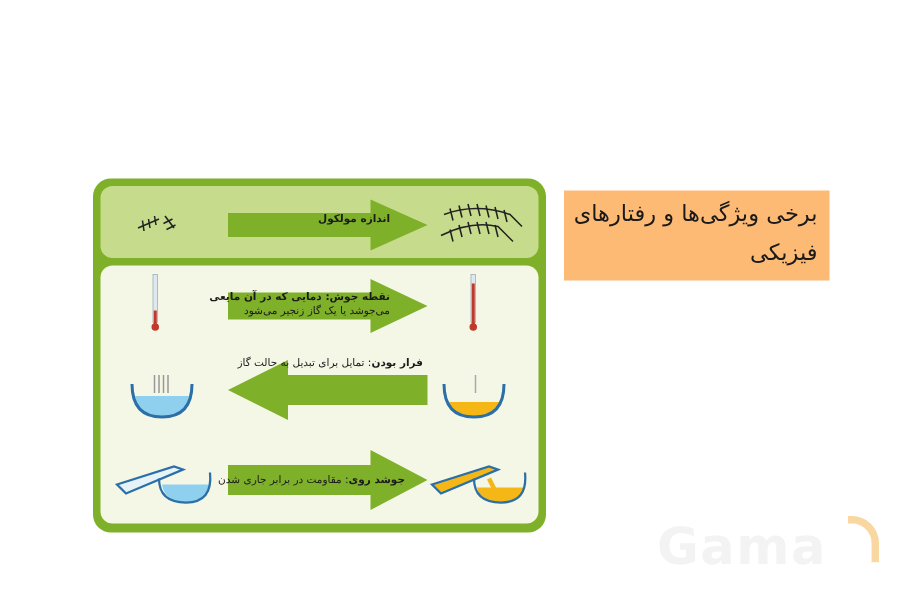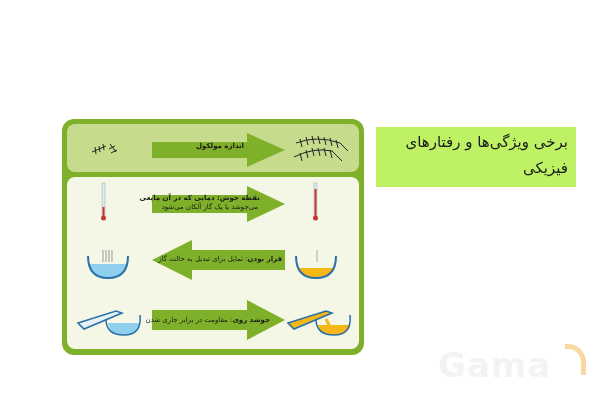--- a/index.html
+++ b/index.html
@@ -1,23 +1,23 @@
 <!DOCTYPE html>
 <html><head>
 <meta charset="utf-8">
 <style>
   html, body { margin:0; padding:0; }
   body { width:600px; height:400px; background:#ffffff; position:relative; overflow:hidden; font-family:"DejaVu Sans", sans-serif; }
   .panel { position:absolute; left:62px; top:119px; width:302px; height:236px; background:#7fb02a; border-radius:12px; }
   .top-box { position:absolute; left:67px; top:124px; width:292px; height:48px; background:#c6dc8c; border-radius:8px; }
   .bottom-box { position:absolute; left:67px; top:177px; width:292px; height:172px; background:#f4f6e6; border-radius:8px; }
   .arrow { position:absolute; }
-  .arrow-label { position:absolute; font-size:7px; color:#1a1a1a; direction:rtl; text-align:center; line-height:9px; font-weight:bold; white-space:nowrap; }
+  .arrow-label { position:absolute; font-size:7px; color:#1a1a1a; direction:rtl; line-height:9px; font-weight:bold; white-space:nowrap; }
   .arrow-label .reg { font-weight:normal; }
-  .title-box { position:absolute; left:376px; top:127px; width:177px; height:60px; background:#bef264;padding-left:23px; }
+  .title-box { position:absolute; left:376px; top:127px; width:177px; height:60px; background:#fdba74; }
   .title-text { position:absolute; right:8px; top:2px; direction:rtl; text-align:right; font-size:15px; line-height:26px; color:#1a1a1a; font-family:"DejaVu Sans", sans-serif; }
   .logo { position:absolute; left:438px; top:345px; font-size:34px; font-weight:bold; color:#f3f3f3; font-family:"DejaVu Sans", sans-serif; letter-spacing:1px; }
   .logo-arc { position:absolute; left:565px; top:344px; width:16px; height:26px; border-top:5px solid #f8d8a0; border-right:5px solid #f8d8a0; border-radius:0 18px 0 0; }
   svg { position:absolute; overflow:visible; }
 </style>
 </head>
 <body>
 
 <div class="panel"></div>
 <div class="top-box"></div>
@@ -61,42 +61,42 @@
 <svg style="left:100px;top:183px;" width="8" height="40">
   <rect x="2" y="0" width="3" height="32" fill="#dfe8ee" stroke="#9ab" stroke-width="0.5"></rect>
   <rect x="2.5" y="24" width="2" height="10" fill="#c0392b"></rect>
   <circle cx="3.5" cy="35" r="2.5" fill="#c0392b"></circle>
 </svg>
 <svg class="arrow" style="left:152px;top:186px;" width="135" height="36">
   <polygon points="0,9 95,9 95,0 133,18 95,36 95,27 0,27" fill="#7fb02a"></polygon>
 </svg>
 <div class="arrow-label" style="left:160px;top:194px;width:100px;">
   <div>نقطه جوش: دمایی که در آن مایعی</div>
-  <div class="reg">می‌جوشد یا یک گاز آلکان می‌شود</div>
+  <div class="reg">می‌جوشد یا یک گاز زنجیر می‌شود</div>
 </div>
 <svg style="left:312px;top:183px;" width="8" height="40">
   <rect x="2" y="0" width="3" height="32" fill="#dfe8ee" stroke="#9ab" stroke-width="0.5"></rect>
   <rect x="2.5" y="6" width="2" height="28" fill="#c0392b"></rect>
   <circle cx="3.5" cy="35" r="2.5" fill="#c0392b"></circle>
 </svg>
 
 <svg style="left:86px;top:248px;" width="46" height="30">
   <g stroke="#999" stroke-width="1">
       <path d="M17 2 L17 14"></path>
       <path d="M20 2 L20 14"></path>
       <path d="M23 2 L23 14"></path>
       <path d="M26 2 L26 14"></path>
     </g>
   <path d="M4 16 L40 16 Q40 30 22 30 Q4 30 4 16 Z" fill="#8fd0ee"></path>
   <path d="M2 8 Q2 30 22 30 Q42 30 42 8" fill="none" stroke="#2a6fa8" stroke-width="2"></path>
 </svg>
 <svg class="arrow" style="left:152px;top:240px;" width="135" height="40">
   <polygon points="133,10 40,10 40,0 0,20 40,40 40,30 133,30" fill="#7fb02a"></polygon>
 </svg>
-<div class="arrow-label" style="left:162px;top:255px;width:120px;">
+<div class="arrow-label" style="left:162px;top:238px;width:120px;">
   <span>فرار بودن</span><span class="reg">: تمایل برای تبدیل به حالت گاز</span>
 </div>
 <svg style="left:294px;top:248px;" width="46" height="30">
   <path d="M23 2 L23 14" stroke="#aaa" stroke-width="1"></path>
   <path d="M5 20 L39 20 Q38 30 22 30 Q6 30 5 20 Z" fill="#f5b716"></path>
   <path d="M2 8 Q2 30 22 30 Q42 30 42 8" fill="none" stroke="#2a6fa8" stroke-width="2"></path>
 </svg>
 
 <svg style="left:76px;top:305px;" width="70" height="30">
   <path d="M2 18 L40 6 L46 8 L8 24 Z" fill="#e6f2f8" stroke="#2a6fa8" stroke-width="1.5"></path>

